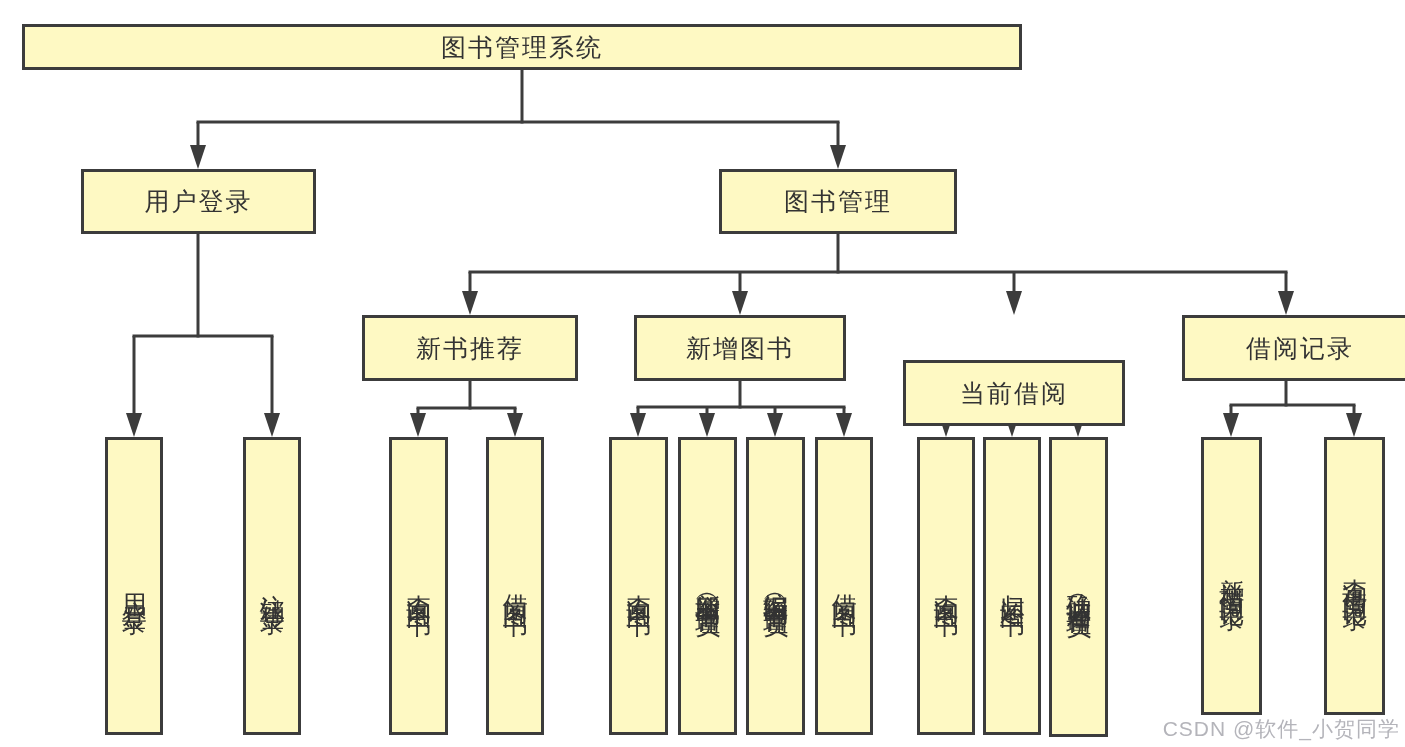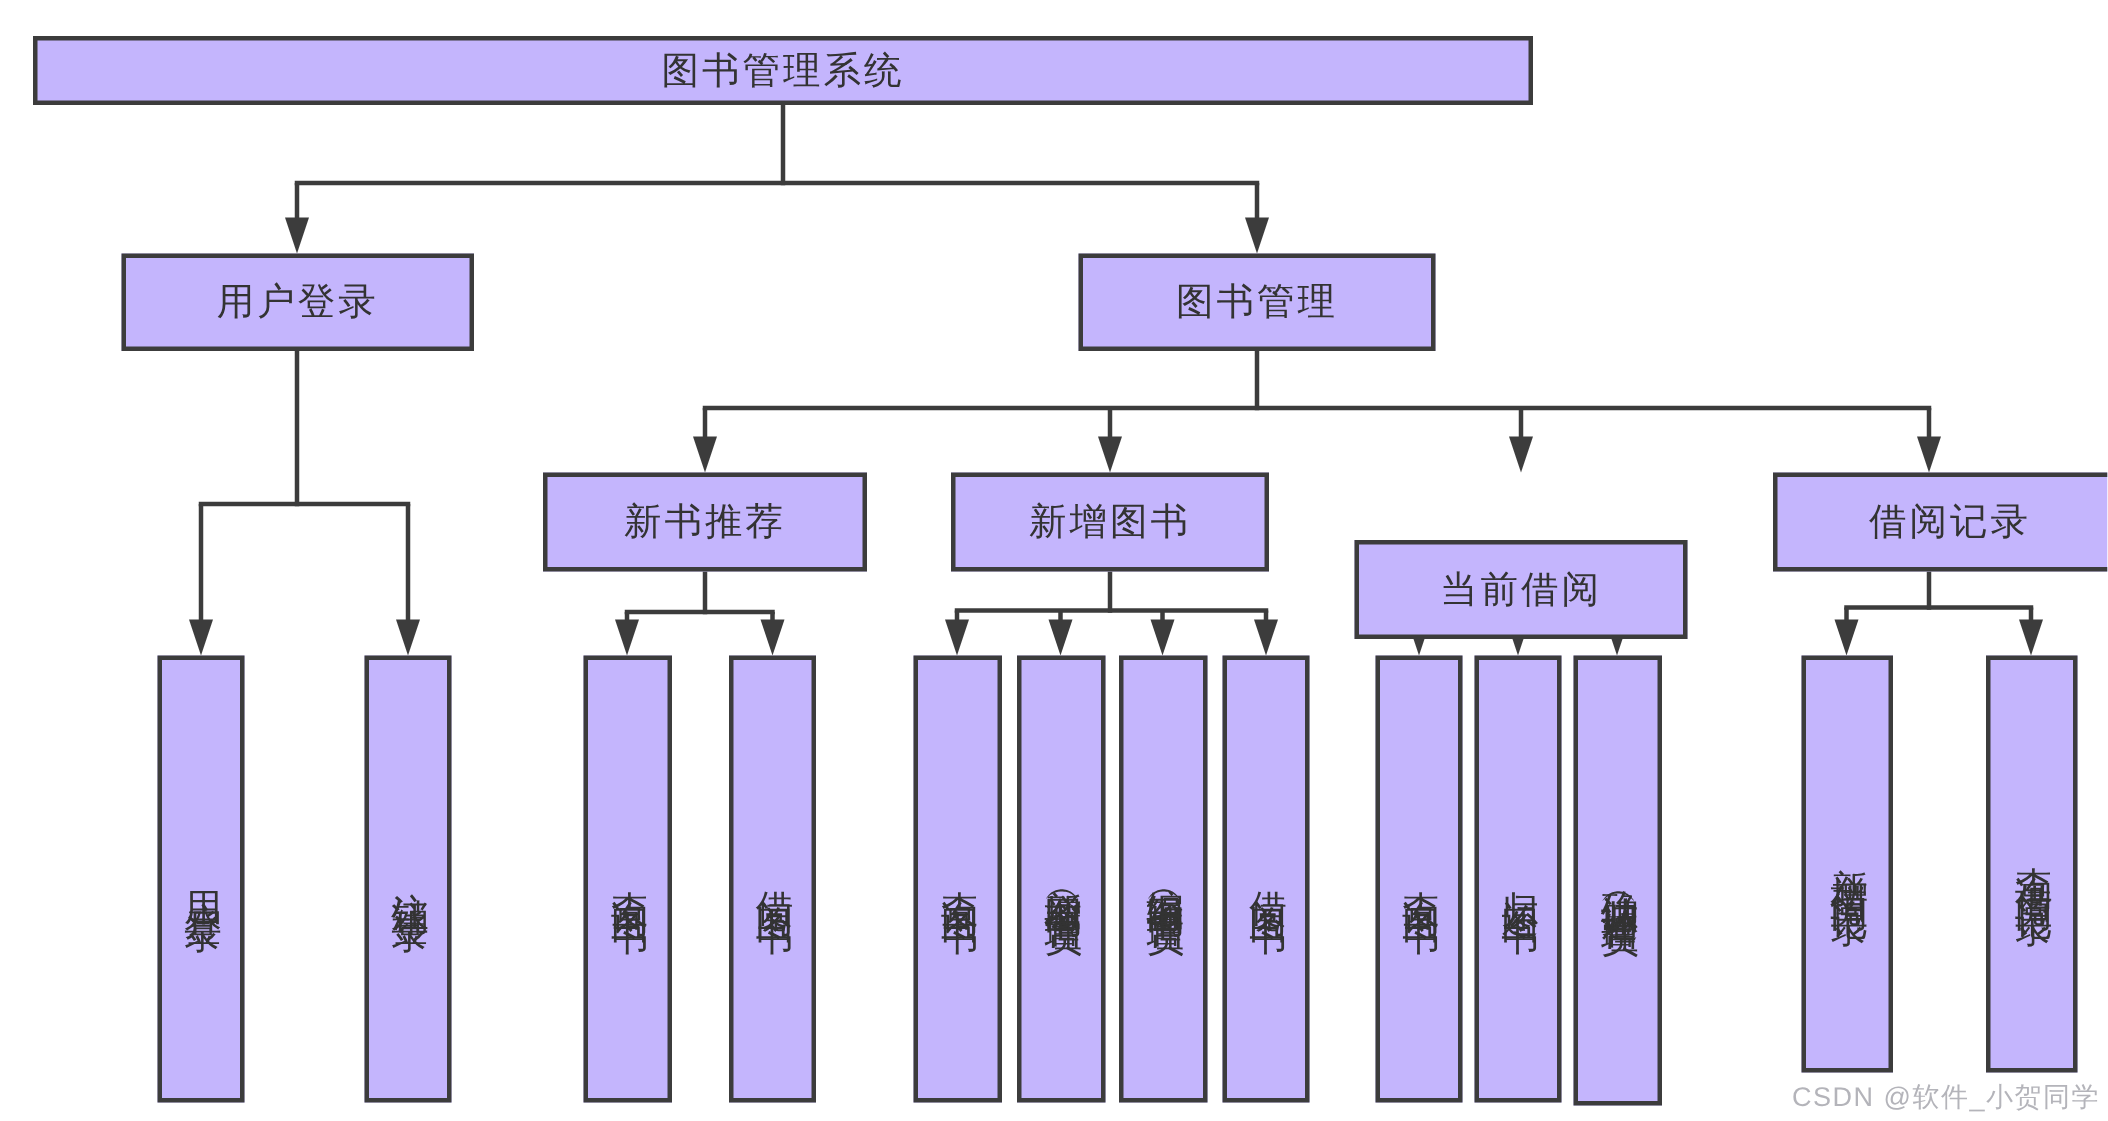--- a/index.html
+++ b/index.html
@@ -13,21 +13,21 @@
     position:relative;
     width:1405px;height:747px;
     background:#ffffff;
     overflow:hidden;
   }
   .wires{position:absolute;left:0;top:0;width:1405px;height:747px;}
   .box{
     position:absolute;
     box-sizing:border-box;
     border:3px solid var(--line);
-    background:#c4b5fd;
+    background:#fef9c3;
     display:flex;align-items:center;justify-content:center;
     color:var(--text);
     z-index:2;
   }
   .hbox span{
     font-size:25px;
     letter-spacing:2px;
     white-space:nowrap;
     line-height:1;
   }
@@ -57,21 +57,21 @@
   #l-c3{left:746px; top:437px;width:59px;height:298px;}
   #l-c4{left:815px; top:437px;width:58px;height:298px;}
   #l-d1{left:917px; top:437px;width:58px;height:298px;}
   #l-d2{left:983px; top:437px;width:58px;height:298px;}
   #l-d3{left:1049px;top:437px;width:59px;height:300px;}
   #l-e1{left:1201px;top:437px;width:61px;height:278px;}
   #l-e2{left:1324px;top:437px;width:61px;height:278px;}
   .watermark{
     position:absolute;
     right:5px;bottom:4px;
-    font-size:18px;
+    font-size:21px;
     letter-spacing:1px;
     color:var(--wm);
     z-index:3;
     white-space:nowrap;
     text-align:center;
   }
   svg line{stroke:var(--line);stroke-width:3;}
   svg polygon{fill:var(--line);}
 </style>
 </head>

